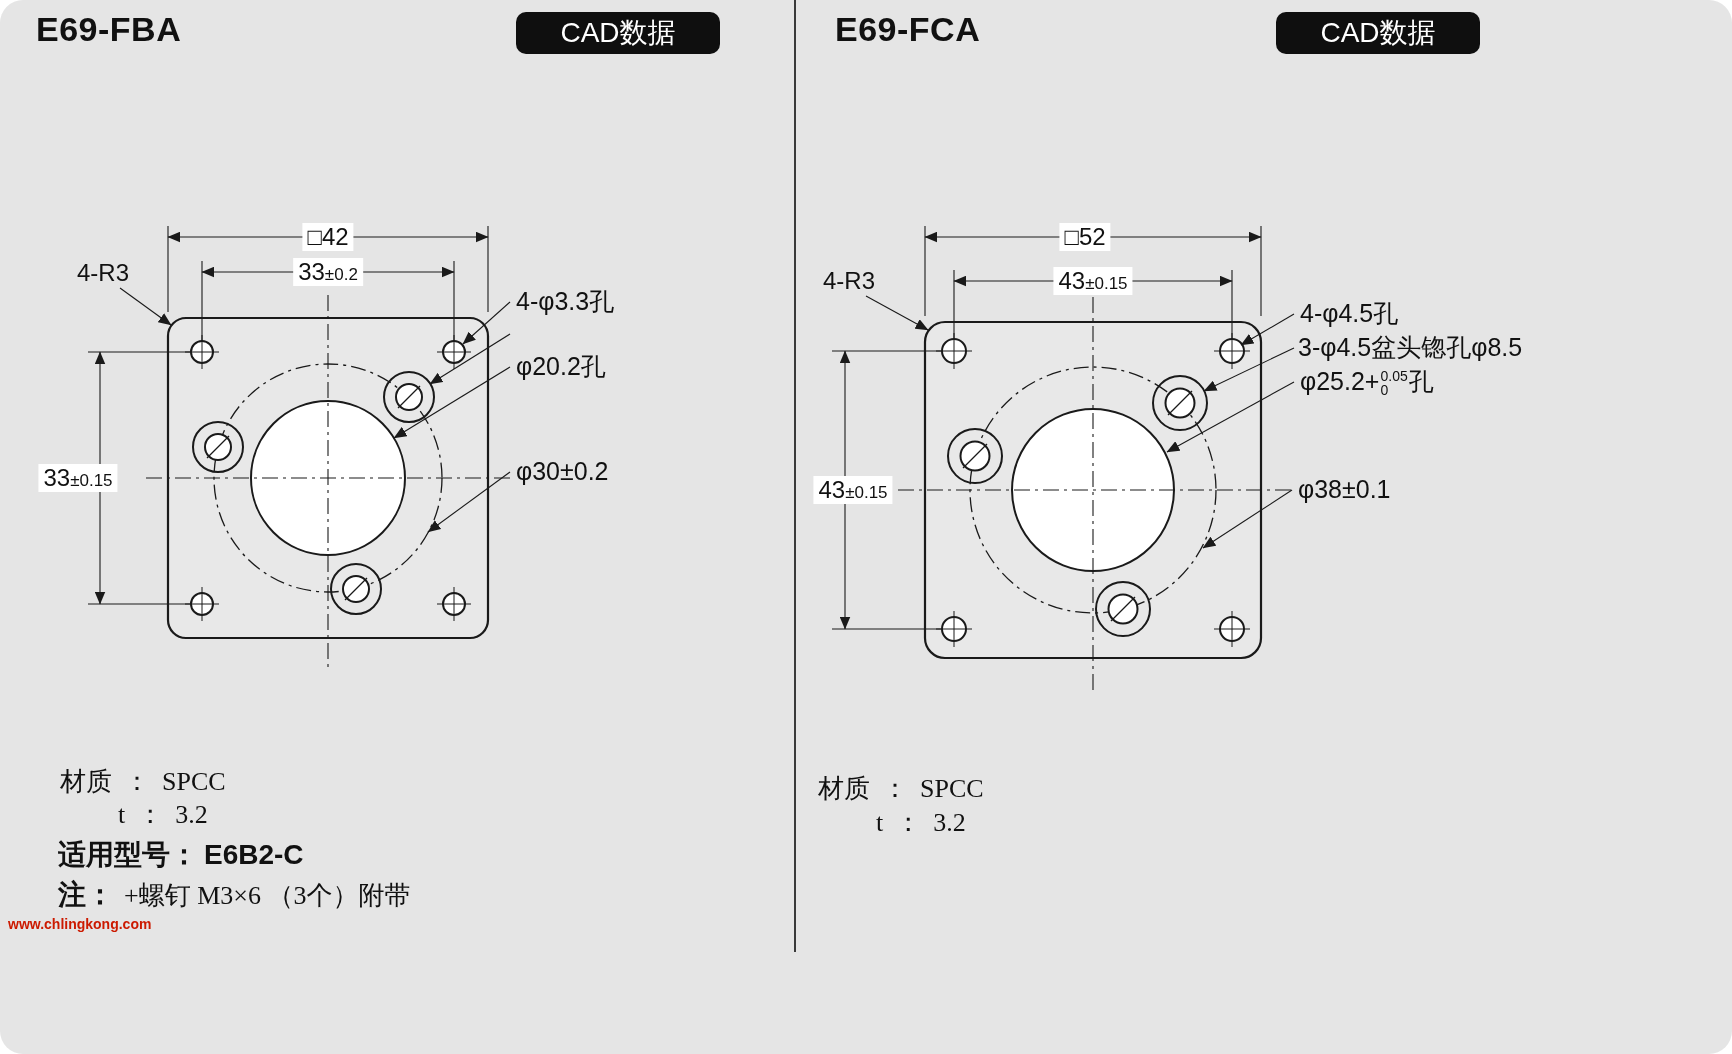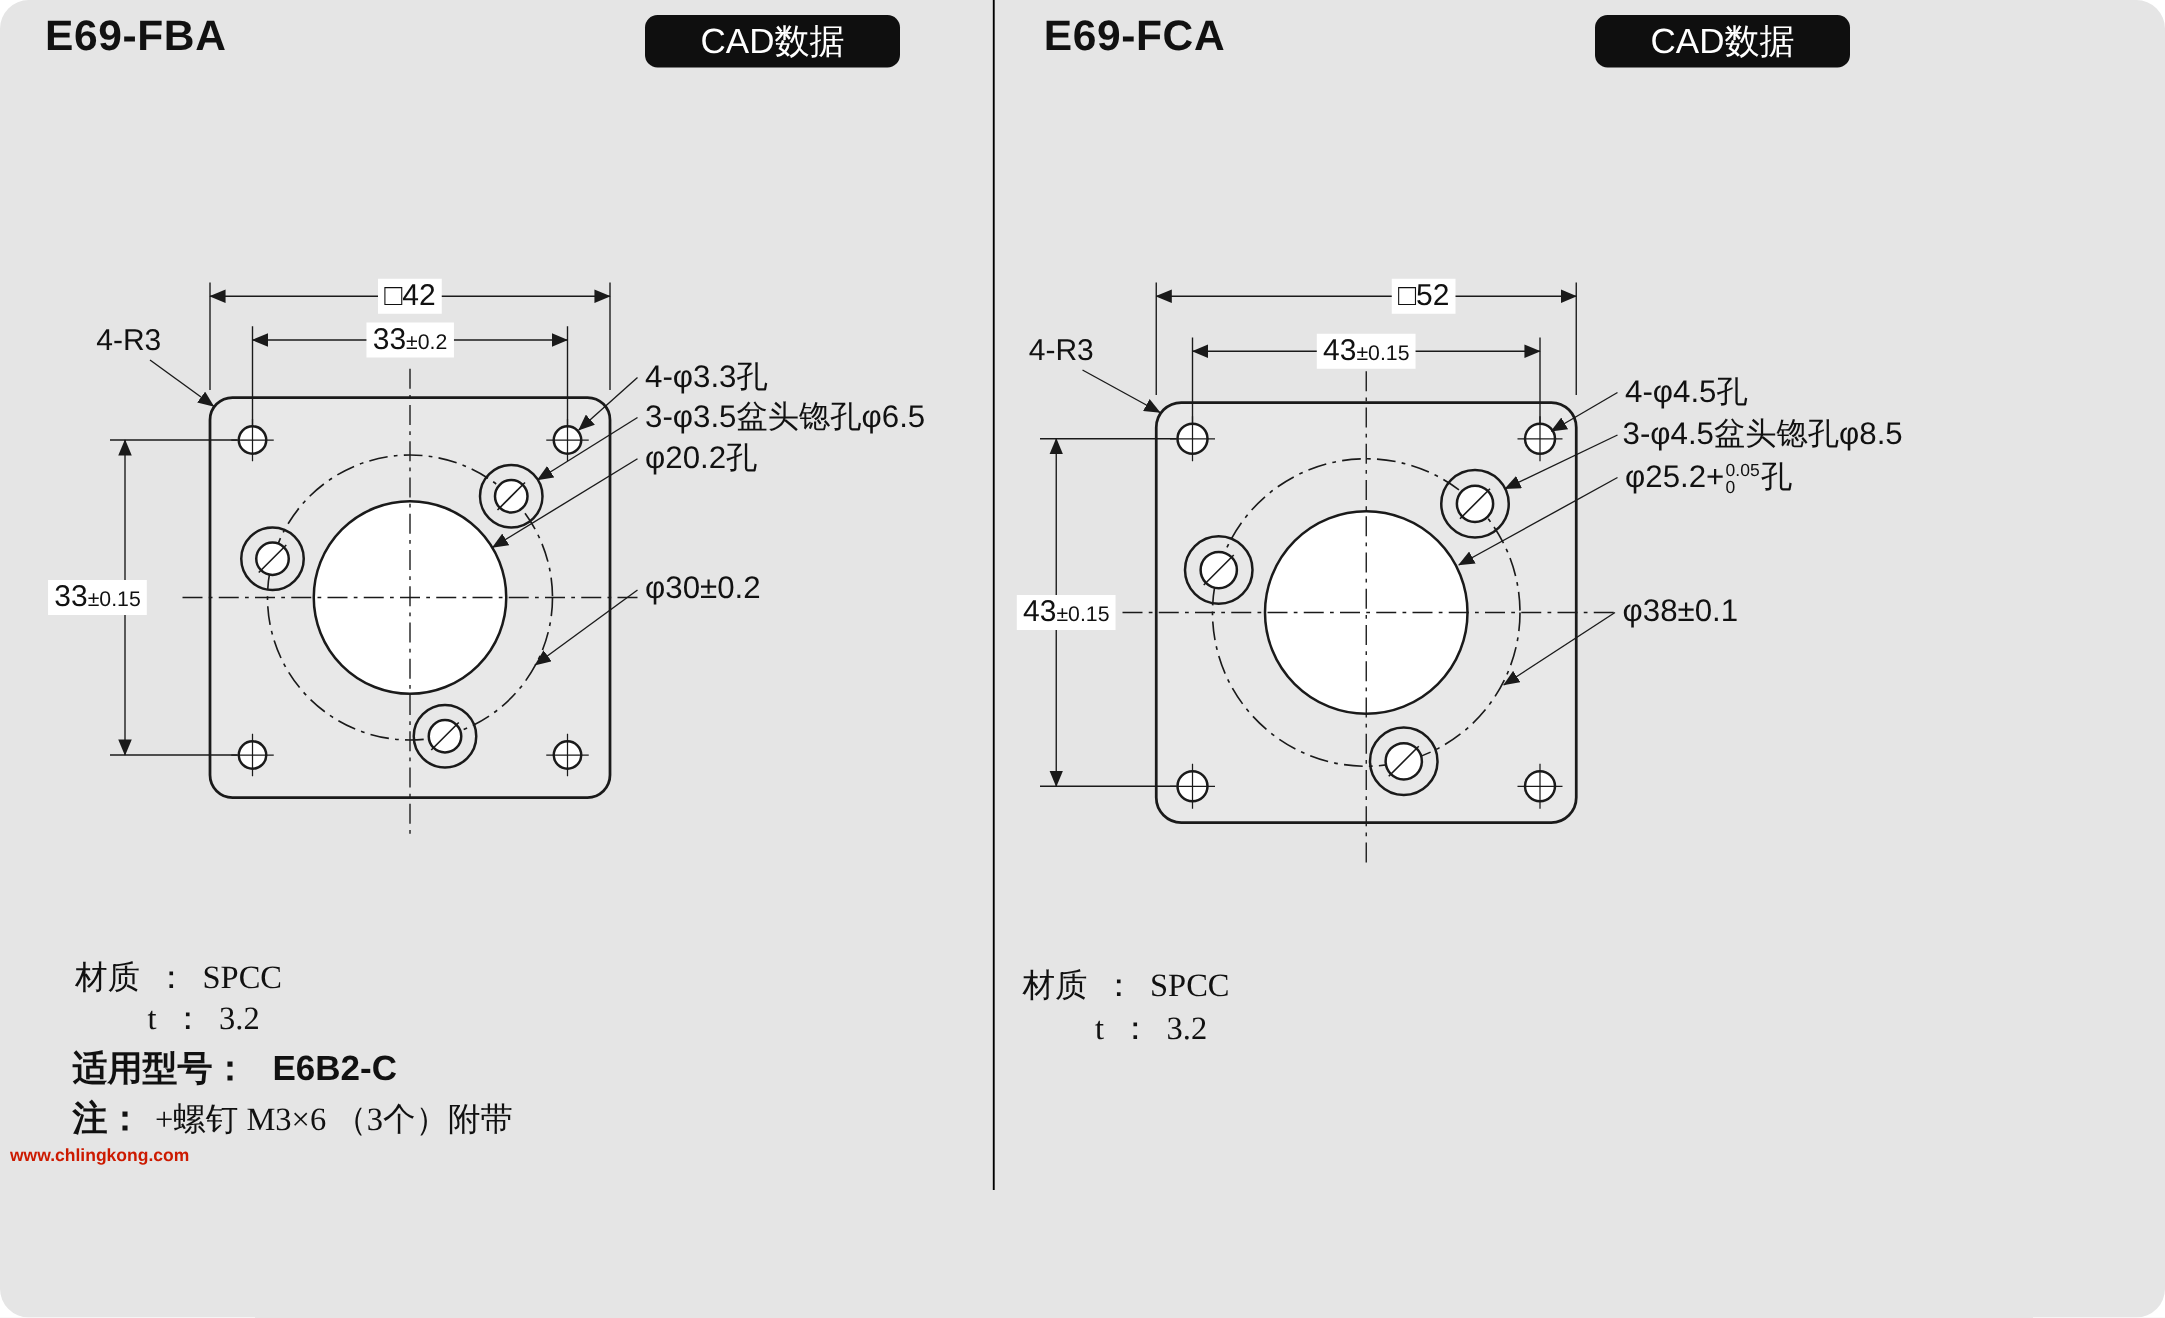--- a/index.html
+++ b/index.html
@@ -34,21 +34,21 @@
   .badge {
     position:absolute; width:204px; height:42px; background:#0f0f0f; color:#fff;
     border-radius:10px; display:flex; align-items:center; justify-content:center;
     font-size:28px; cursor:pointer;
   }
   .serif { font-family:"Liberation Serif", serif; }
   .spec-row  { position:absolute; font-size:26px; }
   .spec-row .colon { margin:0 12px; }
   .bold-row  { font-size:28px; font-weight:bold; }
   .note-body { font-weight:normal; font-size:26px; margin-left:10px; font-family:"Liberation Serif", serif; }
-  .model-val { margin-left:20px; }
+  .model-val { margin-left:6px; }
   .tolstack {
     display:inline-flex; flex-direction:column; font-size:14px; line-height:14px;
     vertical-align:middle; margin:0 1px;
   }
   .watermark {
     position:absolute; font-size:14px; font-weight:bold; color:#cc1a00;
     font-family:Liberation Sans, sans-serif;
   }
 </style>
 </head>
@@ -202,41 +202,40 @@
     <span>33</span><span class="tol">±0.2</span>
   </div>
   <div class="txt dimtext center" style="left:103px; top:273px; background:transparent">
     <span>4-R3</span>
   </div>
   <div class="txt dimtext center" style="left:78px; top:478px">
     <span>33</span><span class="tol">±0.15</span>
   </div>
 
   <div class="txt callout vcenter" style="left:516px; top:301px">4-φ3.3孔</div>
-  <div class="txt callout vcenter" style="left:516px; top:333px">3-φ3.5盆头锪孔φ6.5</div>
   <div class="txt callout vcenter" style="left:516px; top:366px">φ20.2孔</div>
   <div class="txt callout vcenter" style="left:516px; top:471px">φ30±0.2</div>
 
   <div class="spec-row" style="left:60px; top:764px">
     <span>材质</span><span class="colon">：</span><span class="serif">SPCC</span>
   </div>
   <div class="spec-row" style="left:118px; top:797px">
     <span class="serif">t</span><span class="colon">：</span><span class="serif">3.2</span>
   </div>
   <div class="spec-row bold-row" style="left:58px; top:836px">
     <span>适用型号：</span><span class="model-val">E6B2-C</span>
   </div>
   <div class="spec-row bold-row" style="left:58px; top:876px">
     <span>注：</span><span class="note-body">+螺钉 M3×6 （3个）附带</span>
   </div>
 
   <div class="txt title" style="left:835px; top:10px">E69-FCA</div>
   <div class="badge" style="left:1276px; top:12px">CAD数据</div>
 
-  <div class="txt dimtext center" style="left:1139px; top:237px">
+  <div class="txt dimtext center" style="left:1085px; top:237px">
     <span>□52</span>
   </div>
   <div class="txt dimtext center" style="left:1093px; top:281px">
     <span>43</span><span class="tol">±0.15</span>
   </div>
   <div class="txt dimtext center" style="left:849px; top:281px; background:transparent">
     <span>4-R3</span>
   </div>
   <div class="txt dimtext center" style="left:853px; top:490px">
     <span>43</span><span class="tol">±0.15</span>

